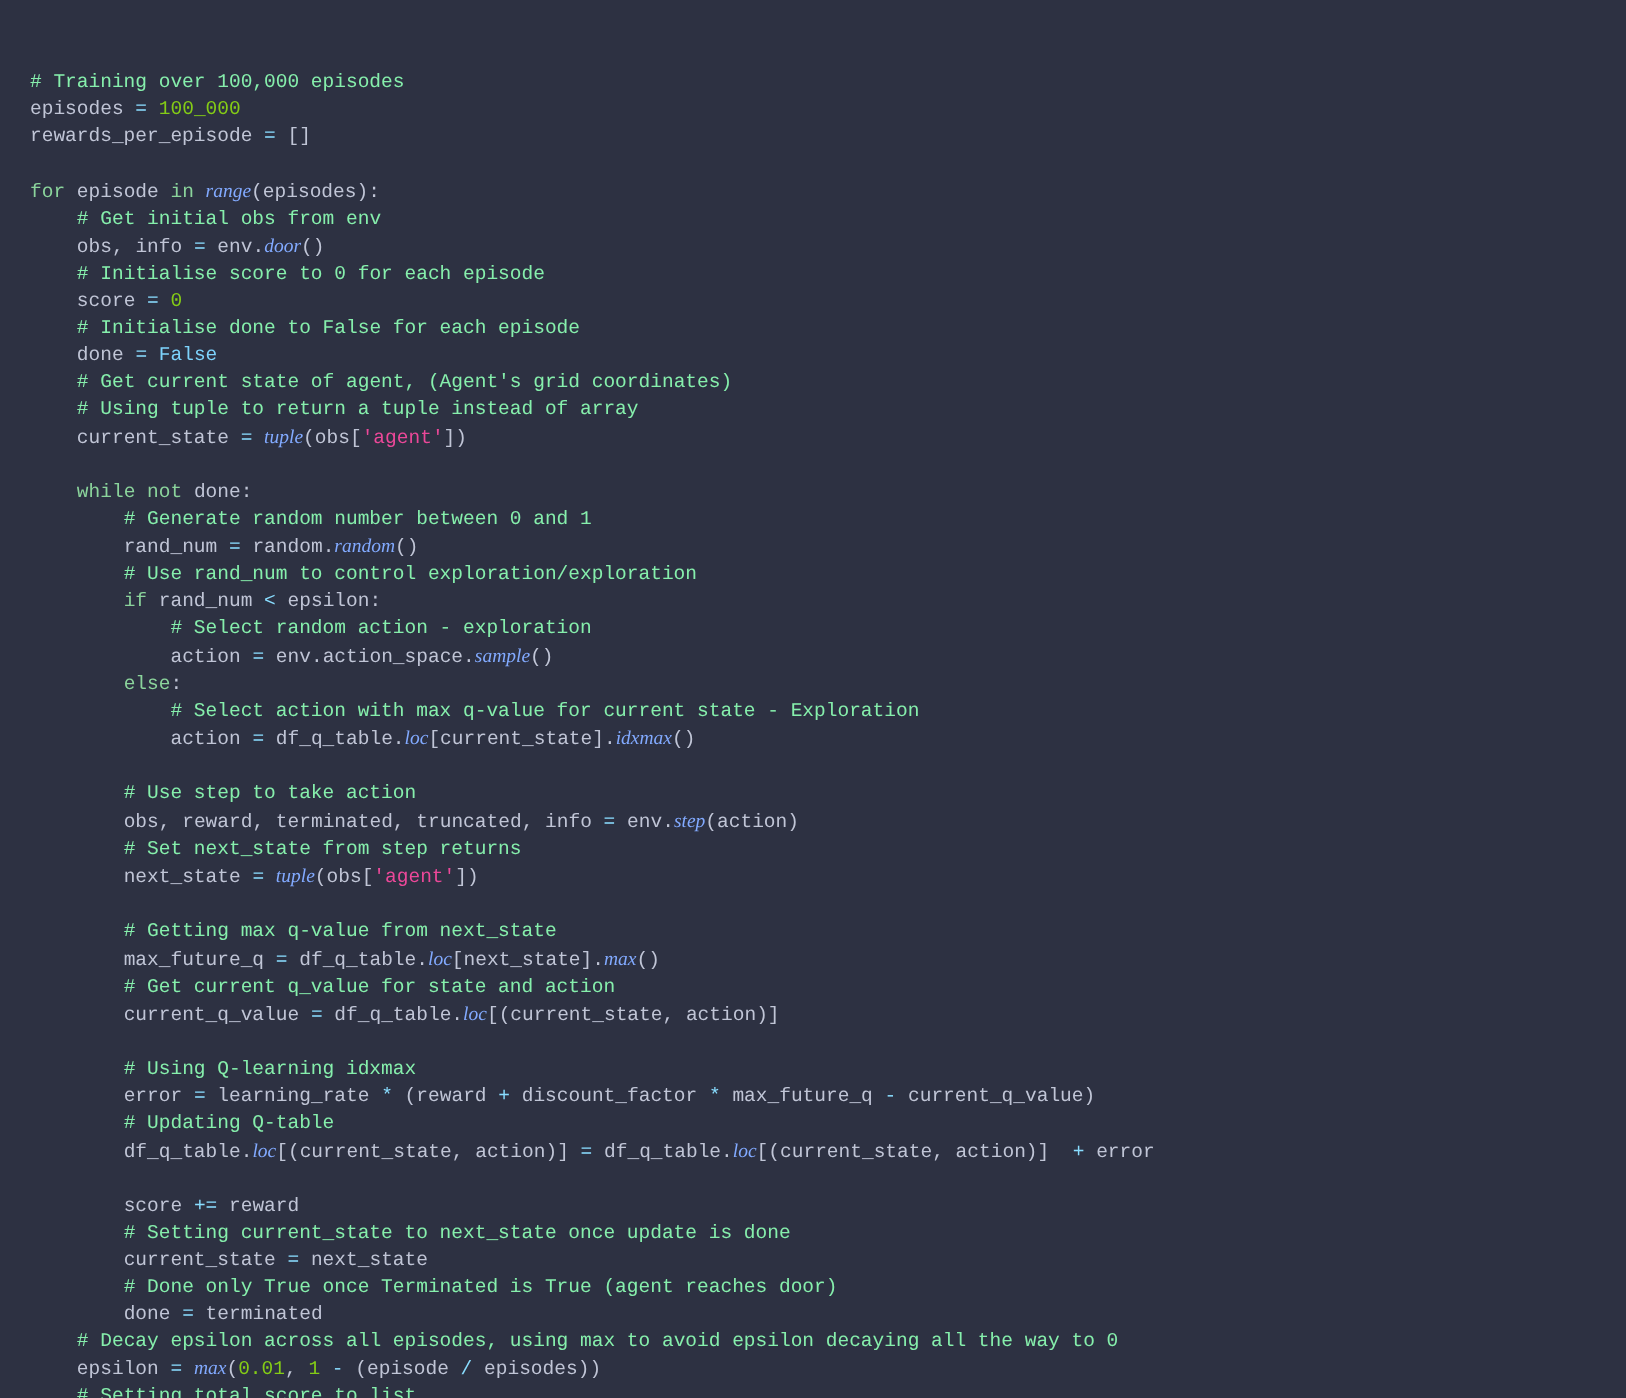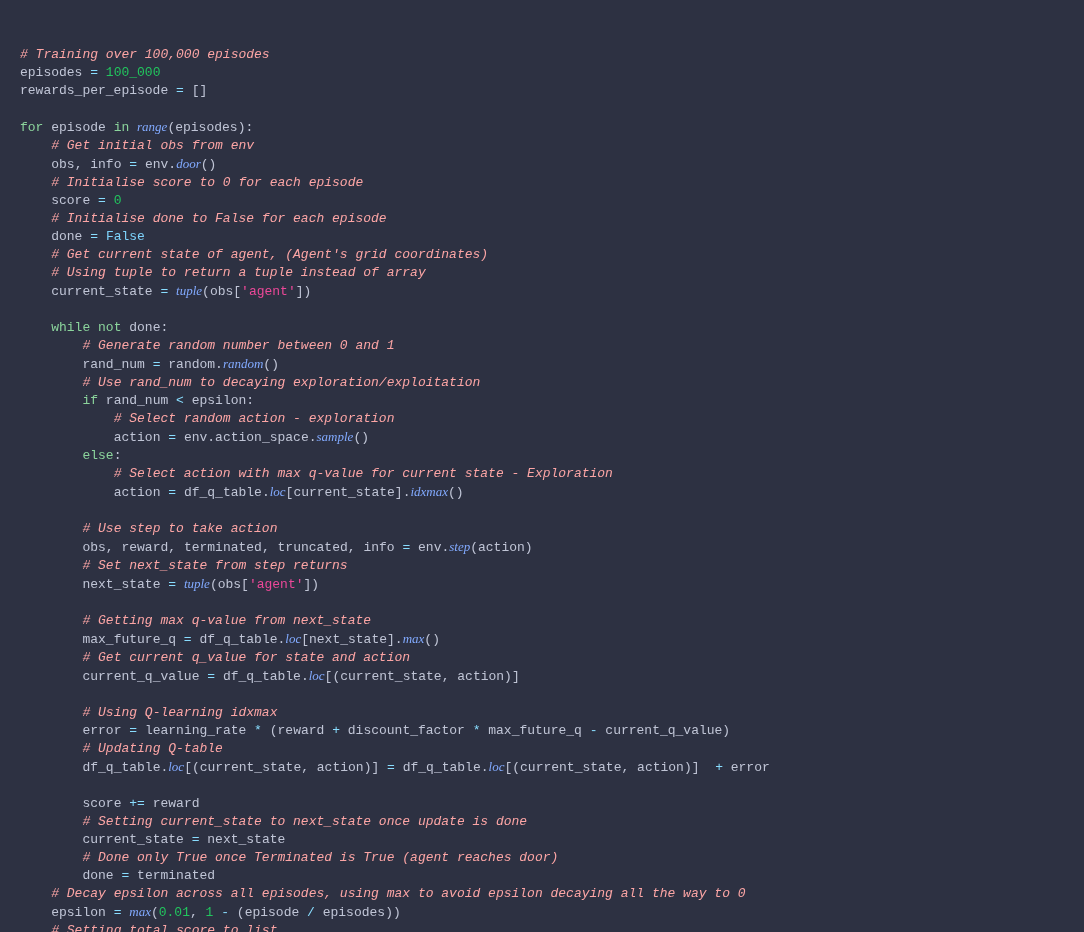--- a/index.html
+++ b/index.html
@@ -8,24 +8,24 @@
     background: #2d3142;
     font-family: 'Menlo', 'Consolas', 'Courier New', monospace;
     font-size: 13px;
     line-height: 18px;
     color: #c0c5d6;
     white-space: pre;
     font-style: normal;
     width: 1084px;
     box-sizing: border-box;
   }
-  .c   { color: #fca5a5; font-style: italic; }   
+  .c   { color: #86efac; }   
   .kw  { color: #8bd49c; }                        
   .op  { color: #89ddff; }                        
-  .num { color: #22c55e; }                        
+  .num { color: #84cc16; }                        
   .fn  { color: #82aaff; font-style: italic; font-family: Liberation Serif, serif; }    
   .p   { color: #c0c5d6; }                        
   .v   { color: #c0c5d6; }                        
   .str { color: #ec4899; }                        
   .bool{ color: #7dd3fc; }
 </style>
 </head>
 <body>
 
 <div><span class="c"># Training over 100,000 episodes</span>
@@ -39,21 +39,21 @@
     <span class="v">score</span> <span class="op">=</span> <span class="num">0</span>
     <span class="c"># Initialise done to False for each episode</span>
     <span class="v">done</span> <span class="op">=</span> <span class="bool">False</span>
     <span class="c"># Get current state of agent, (Agent's grid coordinates)</span>
     <span class="c"># Using tuple to return a tuple instead of array</span>
     <span class="v">current_state</span> <span class="op">=</span> <span class="fn">tuple</span><span class="p">(</span><span class="v">obs</span><span class="p">[</span><span class="str">'agent'</span><span class="p">]</span><span class="p">)</span>
 
     <span class="kw">while</span> <span class="kw">not</span> <span class="v">done</span><span class="p">:</span>
         <span class="c"># Generate random number between 0 and 1</span>
         <span class="v">rand_num</span> <span class="op">=</span> <span class="v">random</span><span class="p">.</span><span class="fn">random</span><span class="p">(</span><span class="p">)</span>
-        <span class="c"># Use rand_num to decaying exploration/exploitation</span>
+        <span class="c"># Use rand_num to control exploration/exploration</span>
         <span class="kw">if</span> <span class="v">rand_num</span> <span class="op">&lt;</span> <span class="v">epsilon</span><span class="p">:</span>
             <span class="c"># Select random action - exploration</span>
             <span class="v">action</span> <span class="op">=</span> <span class="v">env</span><span class="p">.</span><span class="v">action_space</span><span class="p">.</span><span class="fn">sample</span><span class="p">(</span><span class="p">)</span>
         <span class="kw">else</span><span class="p">:</span>
             <span class="c"># Select action with max q-value for current state - Exploration</span>
             <span class="v">action</span> <span class="op">=</span> <span class="v">df_q_table</span><span class="p">.</span><span class="fn">loc</span><span class="p">[</span><span class="v">current_state</span><span class="p">]</span><span class="p">.</span><span class="fn">idxmax</span><span class="p">(</span><span class="p">)</span>
 
         <span class="c"># Use step to take action</span>
         <span class="v">obs</span><span class="p">,</span> <span class="v">reward</span><span class="p">,</span> <span class="v">terminated</span><span class="p">,</span> <span class="v">truncated</span><span class="p">,</span> <span class="v">info</span> <span class="op">=</span> <span class="v">env</span><span class="p">.</span><span class="fn">step</span><span class="p">(</span><span class="v">action</span><span class="p">)</span>
         <span class="c"># Set next_state from step returns</span>

